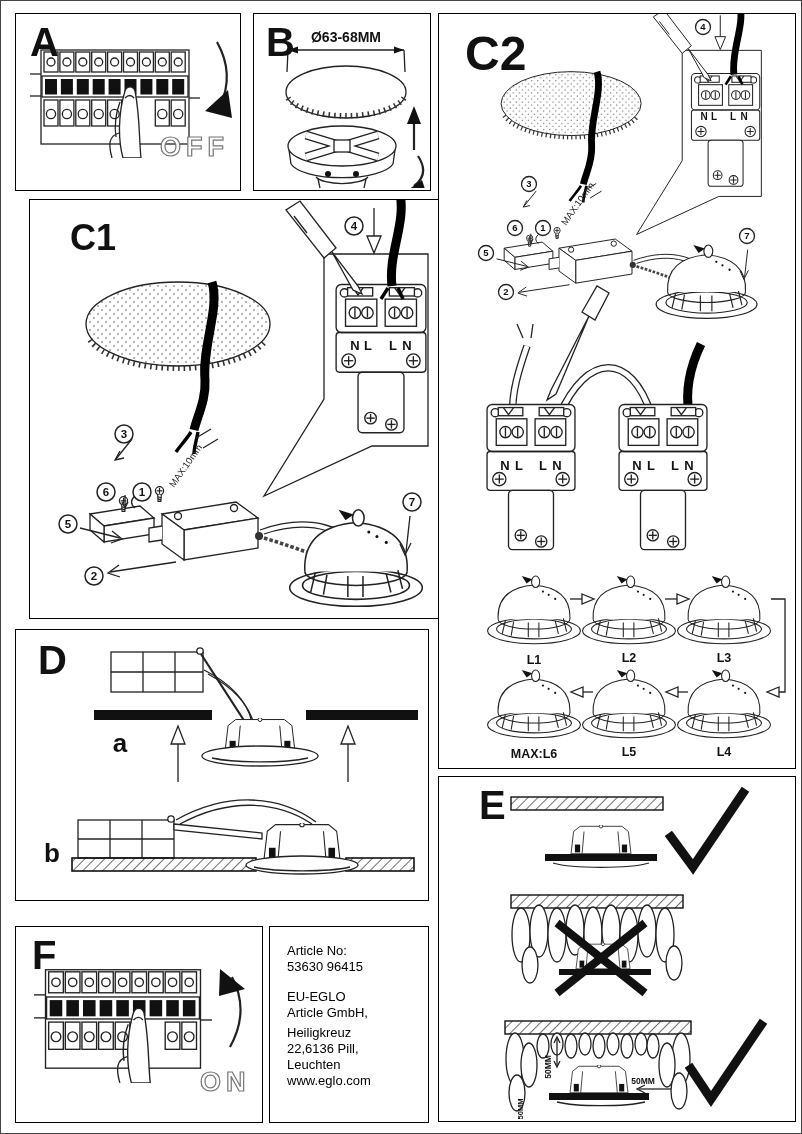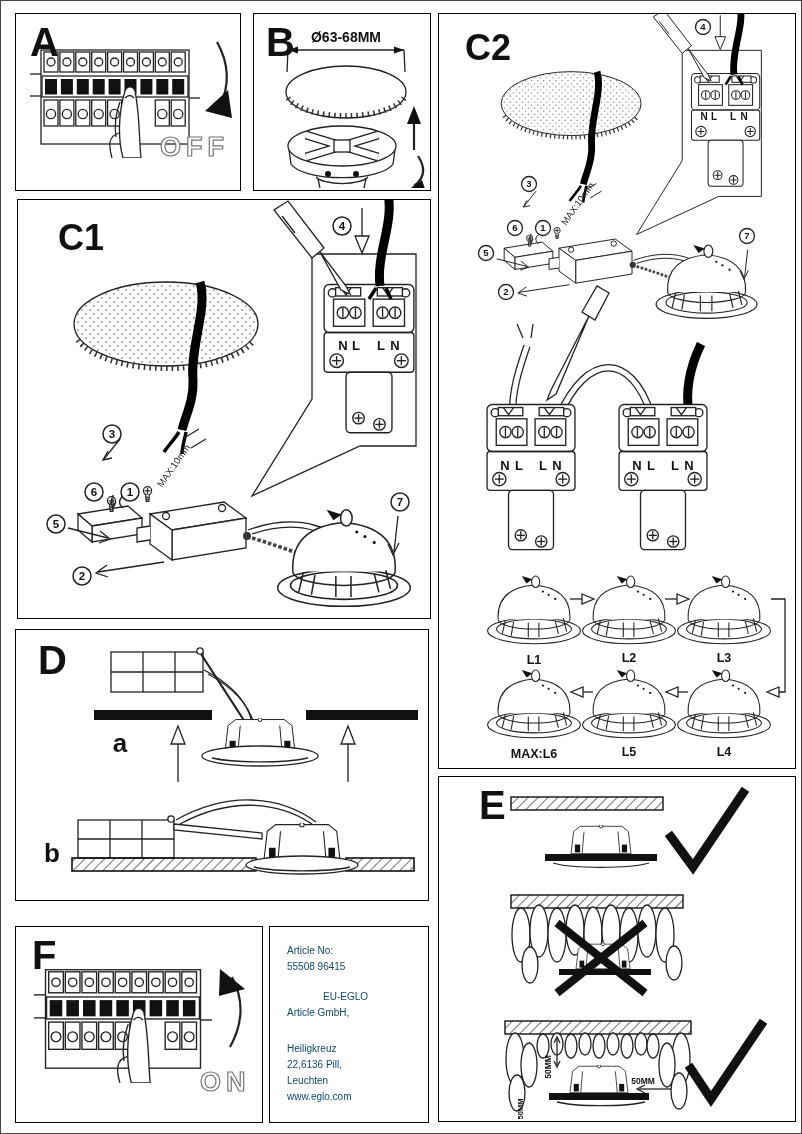--- a/index.html
+++ b/index.html
@@ -22,23 +22,23 @@
   .check{fill:none;stroke:#111;stroke-width:9px;stroke-linecap:square;}
   .xmark{fill:none;stroke:#111;stroke-width:8px;stroke-linecap:butt;}
   .step circle{fill:#fff;stroke:#222;stroke-width:1.5px;}
   .step text{font-size:11.5px;font-weight:bold;fill:#111;text-anchor:middle;}
   .step.small circle{stroke-width:1.3px;}
   .step.small text{font-size:9.5px;}
   text.lbl{font-weight:bold;fill:#111;text-anchor:middle;}
   text.hollow{fill:#fff;stroke:#777;stroke-width:1.2px;font-size:27px;letter-spacing:5px;font-weight:bold;}
   text.rot{fill:#222;font-size:9.5px;}
   
-  #infoBox{padding:16px 6px 0 17px;font-size:10px;line-height:16px;color:#0c4a6e;}
-  #infoBox .gap{margin-top:14px;margin-left:36px;}
-  #infoBox .sgap{margin-top:20px;}
+  #infoBox{padding:16px 6px 0 17px;font-size:13px;line-height:16px;color:#000000;}
+  #infoBox .gap{margin-top:14px;}
+  #infoBox .sgap{margin-top:4px;}
 </style>
 </head>
 <body>
 
 <svg style="position:absolute;width:0;height:0" aria-hidden="true">
   <defs>
     <pattern id="hatch" width="7" height="7" patternUnits="userSpaceOnUse" patternTransform="rotate(45)">
       <line x1="0" y1="0" x2="0" y2="7" stroke="#333" stroke-width="1.4"></line>
     </pattern>
     <pattern id="dots" width="8" height="8" patternUnits="userSpaceOnUse">
@@ -273,21 +273,21 @@
         <line x1="64" y1="165" x2="66" y2="174" class="ln"></line>
           <line x1="112" y1="165" x2="110" y2="174" class="ln"></line>
       </g>
       <line x1="160" y1="136" x2="160" y2="106" class="ln2"></line>
       <polygon points="153,110 167,110 160,92" class="fb"></polygon>
       <path d="M164,142 Q176,160 160,172" class="ln2"></path>
       <polygon points="168,166 154,176 172,178" class="fb"></polygon>
     </svg>
   </div>
 
-  <div class="panel" id="panelC1" style="left:16px;top:198px;width:414px;height:420px">
+  <div class="panel" id="panelC1" style="left:28px;top:198px;width:414px;height:420px">
     <div class="panel-letter" style="left:40px;top:20px;font-size:36px">C1</div>
     <svg width="410" height="416" viewBox="0 0 410 416">
       <use href="#scene-install" x="-2" y="-4" width="414" height="420"></use>
       <g class="step" transform="translate(94,234)">
           <circle r="9"></circle>
           <text y="3.8">3</text>
         </g>
       <g class="step" transform="translate(324,26)">
           <circle r="9"></circle>
           <text y="3.8">4</text>
@@ -316,21 +316,21 @@
       <g>
         <text x="325" y="150" class="lbl" font-size="13">N</text>
         <text x="338" y="150" class="lbl" font-size="13">L</text>
         <text x="363" y="150" class="lbl" font-size="13">L</text>
         <text x="377" y="150" class="lbl" font-size="13">N</text>
       </g>
     </svg>
   </div>
 
   <div class="panel" id="panelC2" style="left:437px;top:12px;width:358px;height:756px">
-    <div class="panel-letter" style="left:26px;top:16px;font-size:36px">C2</div>
+    <div class="panel-letter" style="left:26px;top:16px;font-size:48px">C2</div>
     <svg width="354" height="752" viewBox="0 0 354 752">
 
       <use href="#scene-install" x="18" y="-8" width="315" height="320"></use>
       <g class="step small" transform="translate(90,170)">
           <circle r="7.5"></circle>
           <text y="3.2">3</text>
         </g>
       <g class="step small" transform="translate(264,13)">
           <circle r="7.5"></circle>
           <text y="3.2">4</text>
@@ -530,21 +530,21 @@
     <svg width="244" height="193" viewBox="0 0 244 193">
       <use href="#sym-breaker" x="18" y="30" width="178" height="126"></use>
       <path d="M214,120 Q234,84 216,50" class="ln2"></path>
       <polygon points="204,42 229,62 203,69" class="fb"></polygon>
       <text x="184" y="164" class="hollow">ON</text>
     </svg>
   </div>
 
   <div class="panel" id="infoBox" style="left:268px;top:925px;width:160px;height:197px">
     <div>Article No:</div>
-    <div>55508 96415</div>
+    <div>53630 96415</div>
     <div class="gap">EU-EGLO</div>
     <div>Article GmbH,</div>
     <div class="sgap">Heiligkreuz</div>
     <div>22,6136 Pill,</div>
     <div>Leuchten</div>
     <div>www.eglo.com</div>
   </div>
 
 </div>
 

